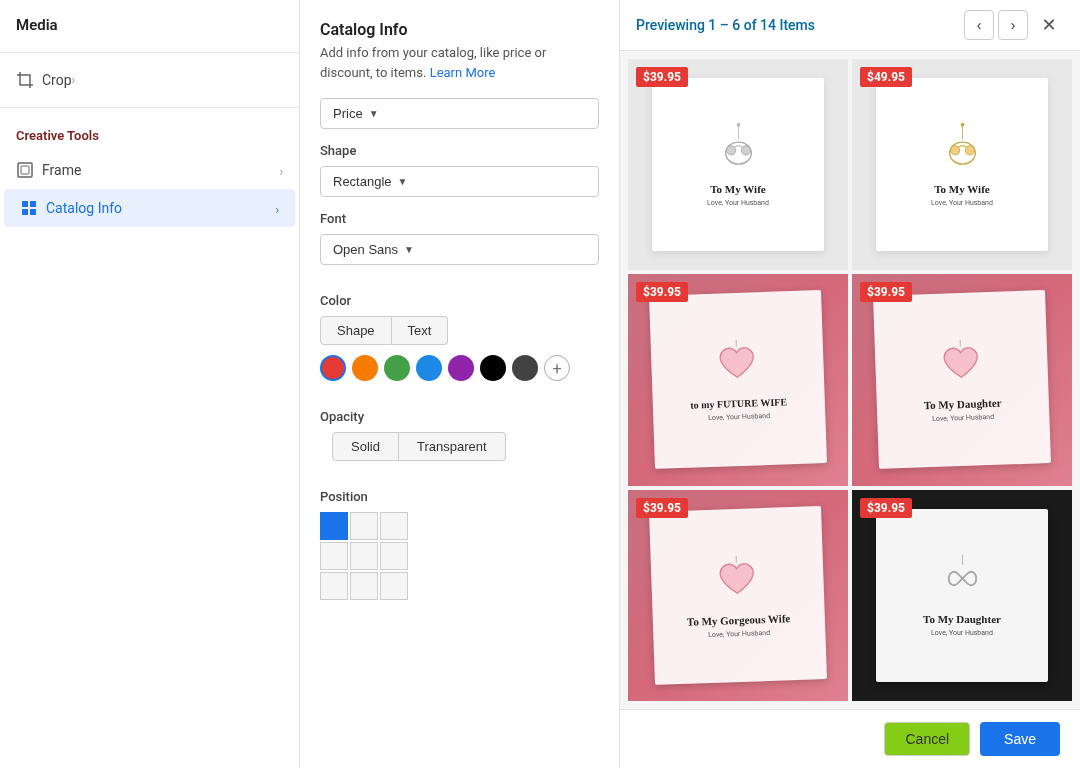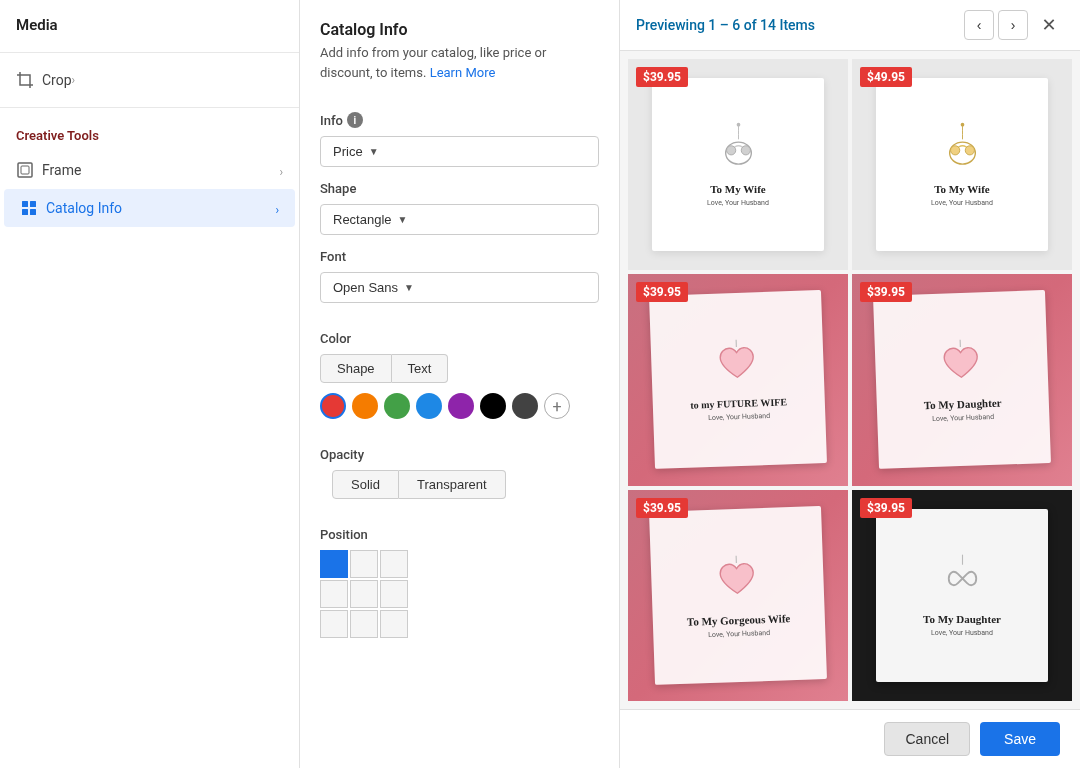--- a/index.html
+++ b/index.html
@@ -307,21 +307,21 @@
       border-top: 1px solid #e0e0e0;
       padding: 12px 20px;
       display: flex;
       justify-content: flex-end;
       gap: 10px;
     }
     .btn-cancel {
       padding: 8px 20px;
       border: 1px solid #ccc;
       border-radius: 4px;
-      background: #e5e5e5;
+      background: #84cc16;
       cursor: pointer;
       font-size: 14px;
       color: #333;
     }
     .btn-save {
       padding: 8px 24px;
       border: none;
       border-radius: 4px;
       background: #1a73e8;
       color: #fff;
@@ -374,24 +374,20 @@
     </div>
   </div>
 
   <div class="middle-panel">
     <div class="panel-title">Catalog Info</div>
     <div class="panel-subtitle">
       <span>Add info from your catalog, like price or discount, to items. </span>
       <a href="#">Learn More</a>
     </div>
 
-    <div class="section-label">
-      <span>Info</span>
-      <span class="info-icon">i</span>
-    </div>
     <button class="dropdown-btn">
       <span>Price</span>
       <span class="dropdown-arrow">▼</span>
     </button>
 
     <div class="section-label">
       <span>Shape</span>
     </div>
     <button class="dropdown-btn">
       <span>Rectangle</span>

